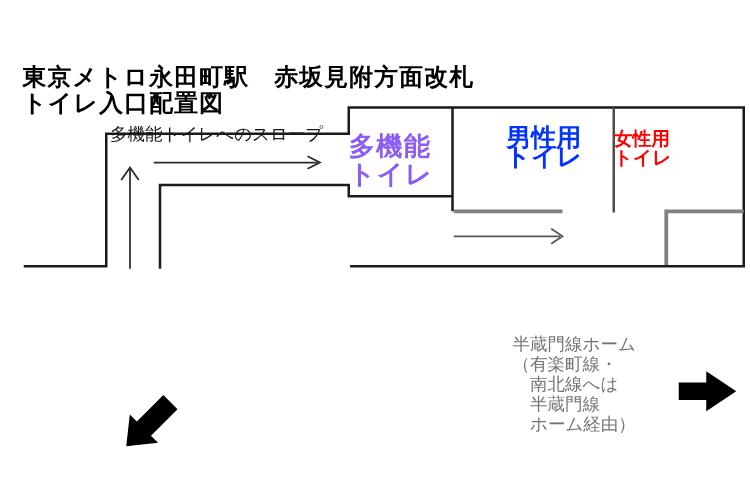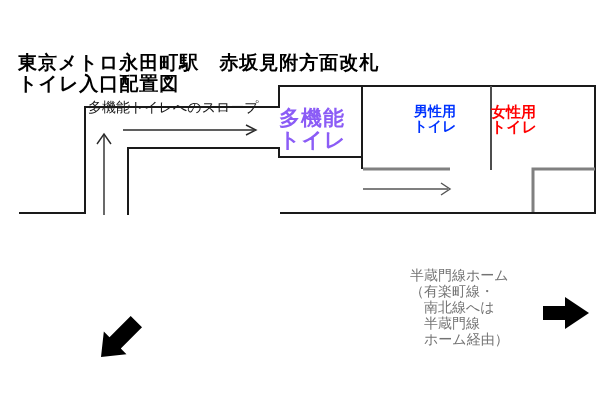--- a/index.html
+++ b/index.html
@@ -12,21 +12,21 @@
     left:18px;top:17px;font-size:19px;line-height:21px;font-weight:bold;
     letter-spacing:1px;color:#000;margin-top:35px;
   }
   #ramp-multi-label{left:88px;top:100px;font-size:14px;line-height:15px;color:#1a1a1a;}
   #multi-room-label{
     left:279px;top:107px;width:83px;text-align:left;
     font-size:21px;line-height:22px;font-weight:bold;color:#8b5cf6;letter-spacing:1px;
   }
   #mens-room-label{
     left:362px;top:104px;width:146px;text-align:center;
-    font-size:14px;line-height:15px;font-weight:bold;color:#0033FF;
+    font-size:20px;line-height:15px;font-weight:bold;color:#0033FF;
   }
   #womens-room-label{
     left:491px;top:104px;width:104px;
     font-size:15px;line-height:15px;font-weight:bold;color:#FF0000;
   }
   #ramp-mw-label{left:235px;top:176px;font-size:14px;line-height:15px;color:#404040;}
   #gate-label{left:96px;top:268px;font-size:15px;line-height:17px;color:#000;}
   #platform-label{left:410px;top:267px;font-size:14px;line-height:16px;color:#737373;}
   svg{position:absolute;left:0;top:0;}
 </style>

